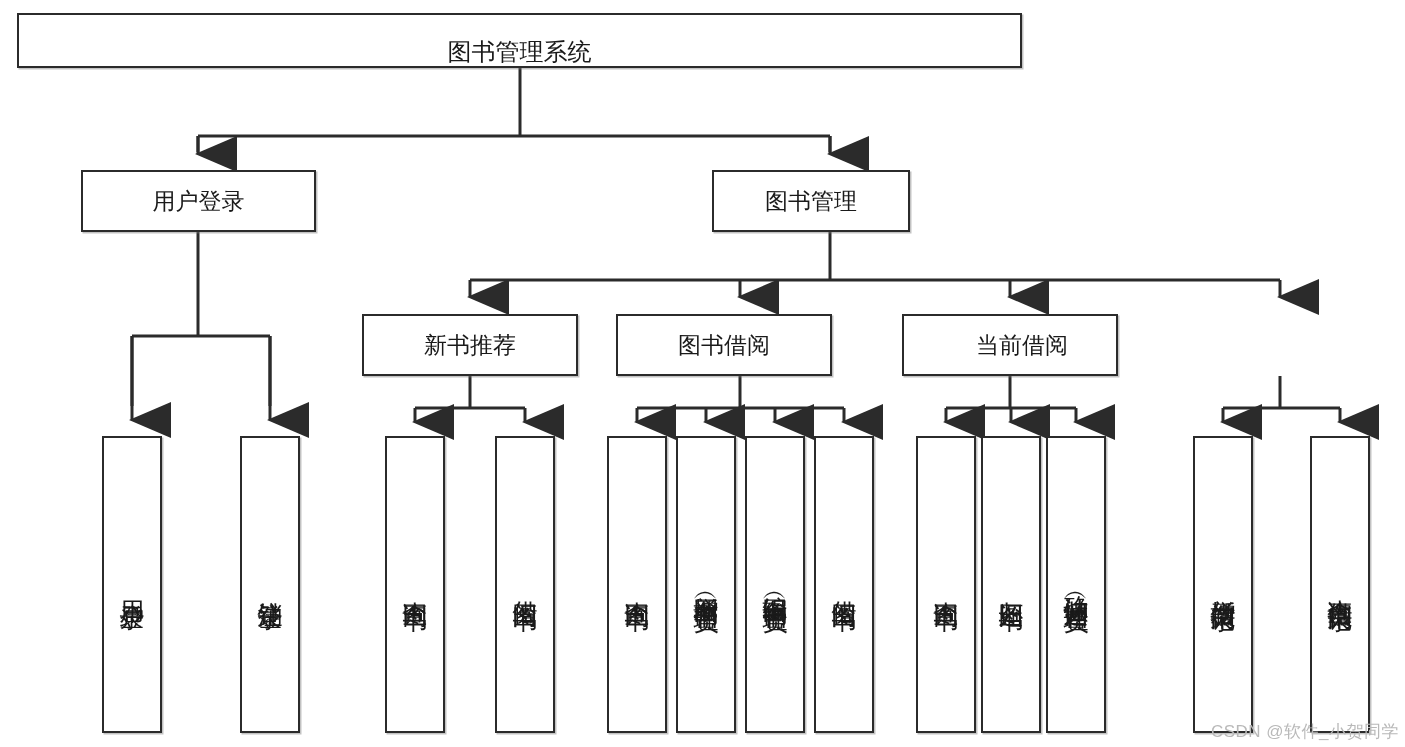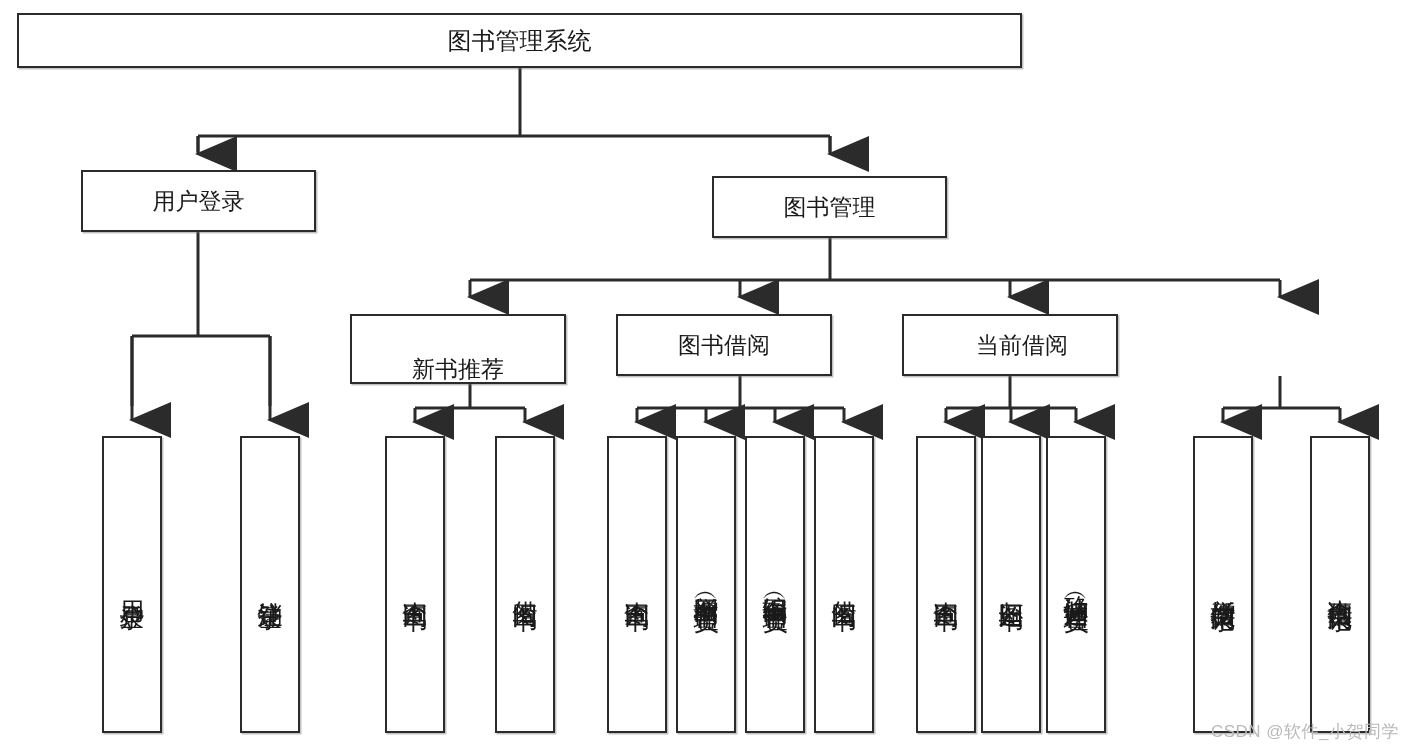--- a/index.html
+++ b/index.html
@@ -151,32 +151,32 @@
     <g stroke="#2b2b2b" stroke-width="3" fill="none">
       <path d="M 1280 376 L 1280 408"></path>
       <path d="M 1223 408 L 1340 408"></path>
     </g>
     <g stroke="#2b2b2b" stroke-width="3" fill="none" marker-end="url(#arrow)">
       <path d="M 1223 408 L 1223 422"></path>
       <path d="M 1340 408 L 1340 422"></path>
     </g>
   </svg>
 
-  <div class="node root horiz" style="left:17px; top:13px; width:1005px; height:55px;">
+  <div class="node root horiz" style="left:17px; top:13px; width:1005px; height:55px;align-items:flex-end;">
     <span class="lbl">图书管理系统</span>
   </div>
 
   <div class="node horiz" style="left:81px; top:170px; width:235px; height:62px;">
     <span class="lbl">用户登录</span>
   </div>
-  <div class="node horiz" style="left:712px; top:176px; width:235px; height:62px;">
+  <div class="node horiz" style="left:712px; top:170px; width:198px; height:62px;">
     <span class="lbl">图书管理</span>
   </div>
 
-  <div class="node horiz" style="left:350px; top:314px; width:216px; height:70px;align-items:flex-end;">
+  <div class="node horiz" style="left:362px; top:314px; width:216px; height:62px;">
     <span class="lbl">新书推荐</span>
   </div>
   <div class="node horiz" style="left:616px; top:314px; width:216px; height:62px;">
     <span class="lbl">图书借阅</span>
   </div>
   <div class="node horiz" style="left:902px; top:314px; width:216px; height:62px;padding-left:24px;">
     <span class="lbl">当前借阅</span>
   </div>
 
   <div class="node vert" style="left:102px; top:436px; width:60px; height:297px;">

